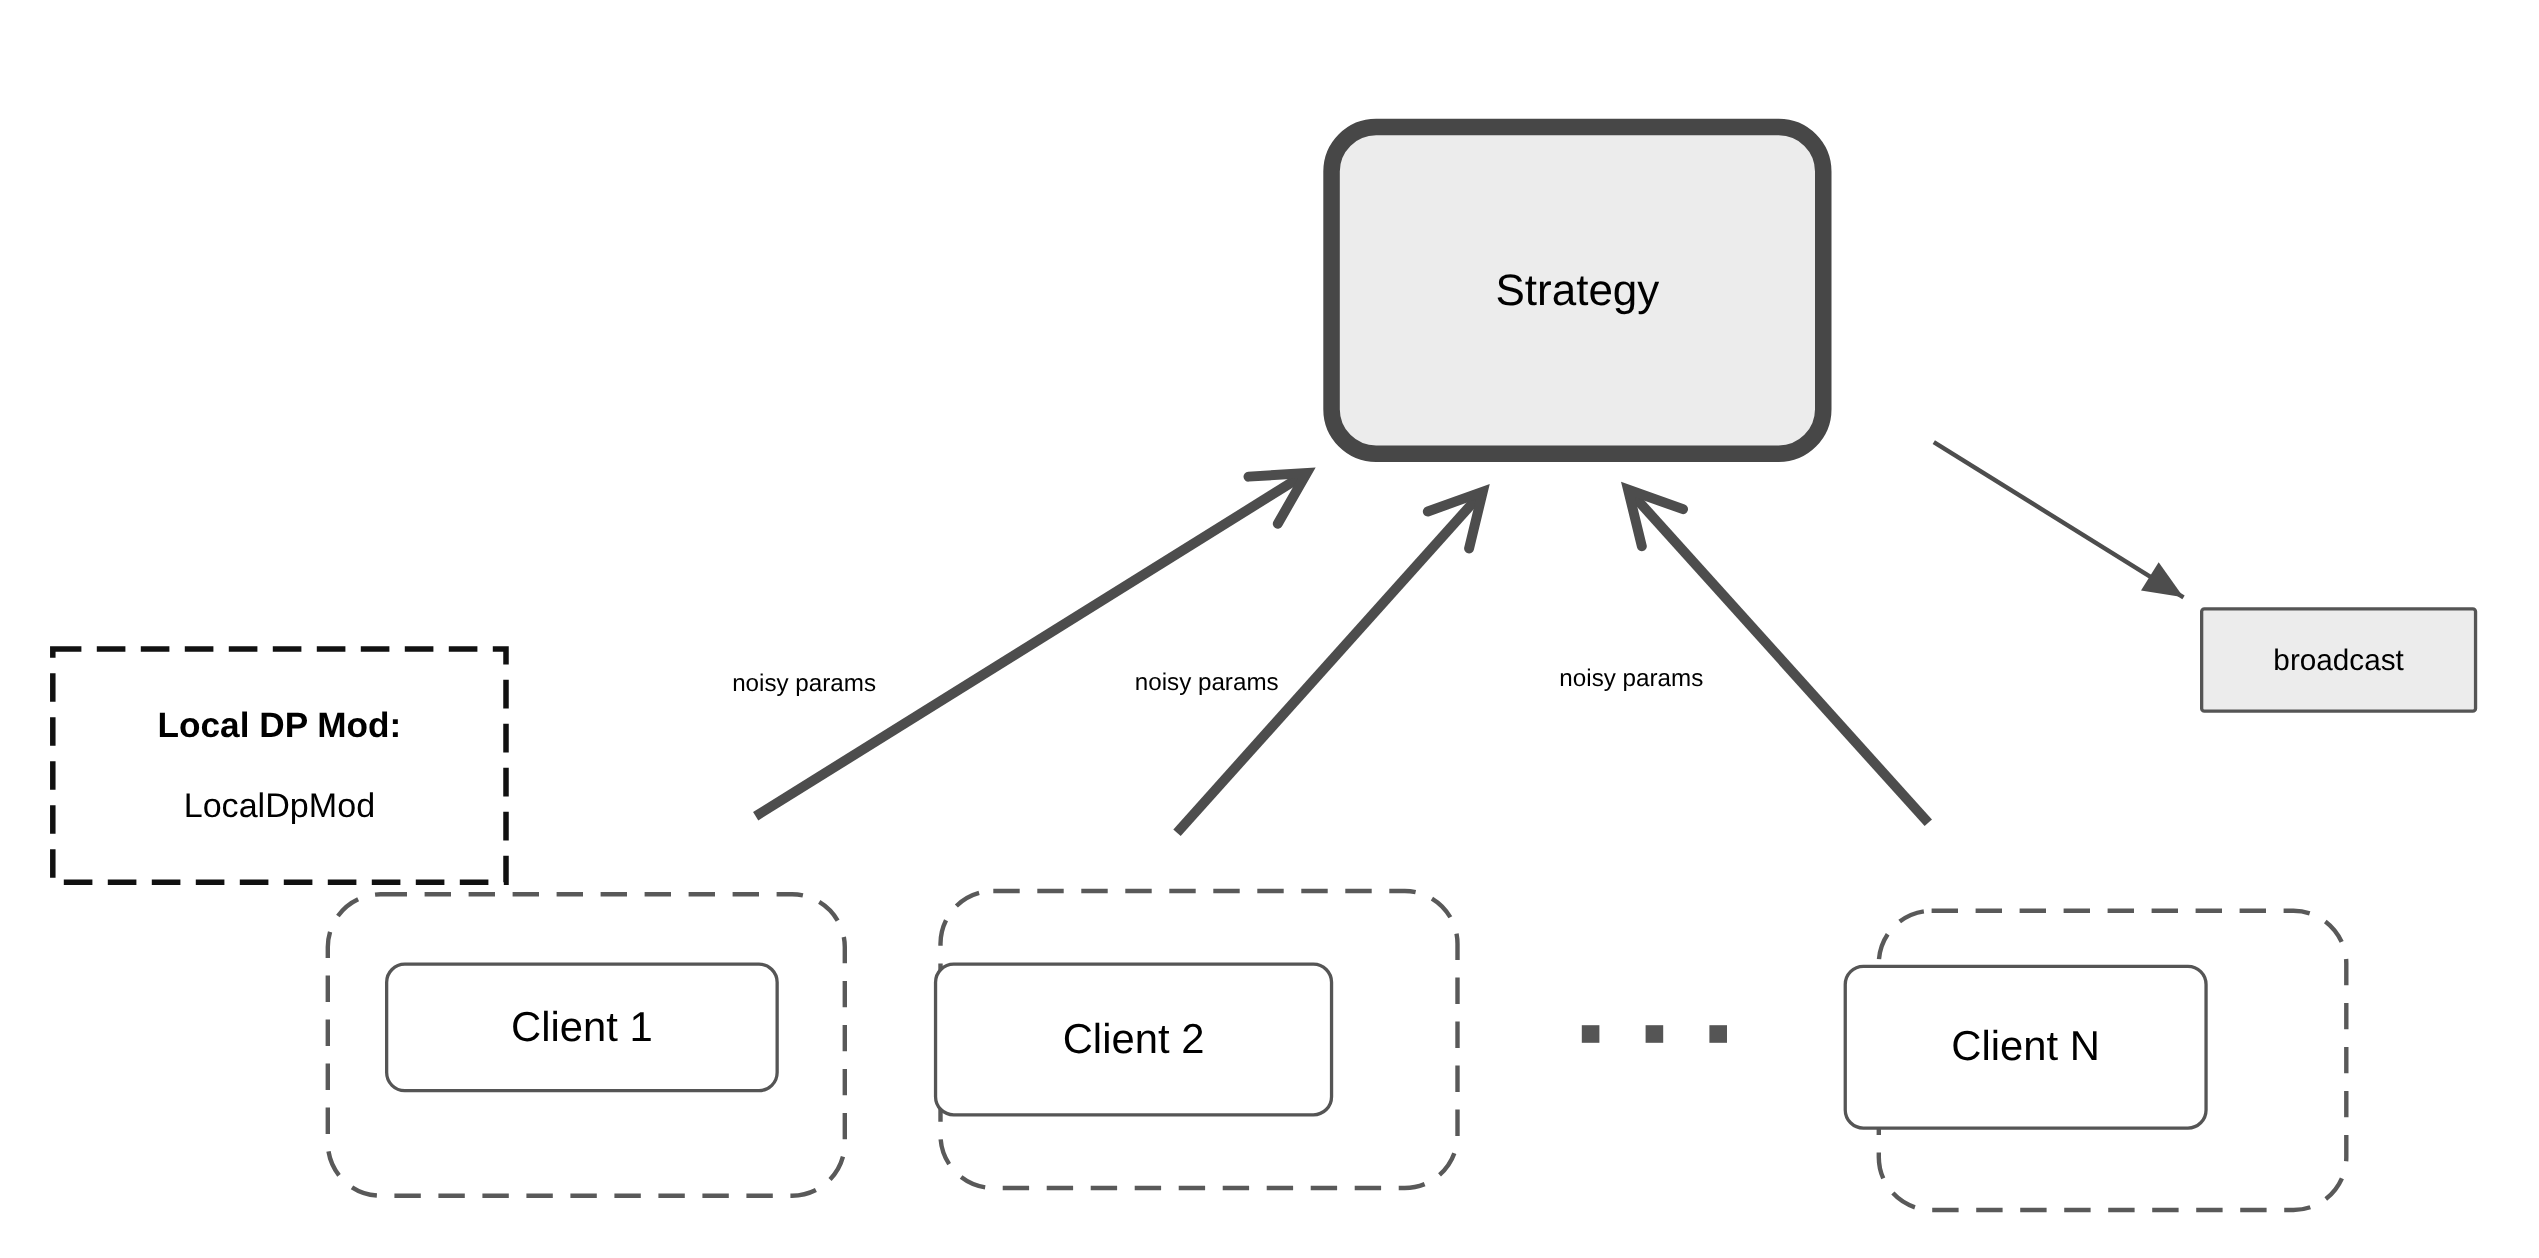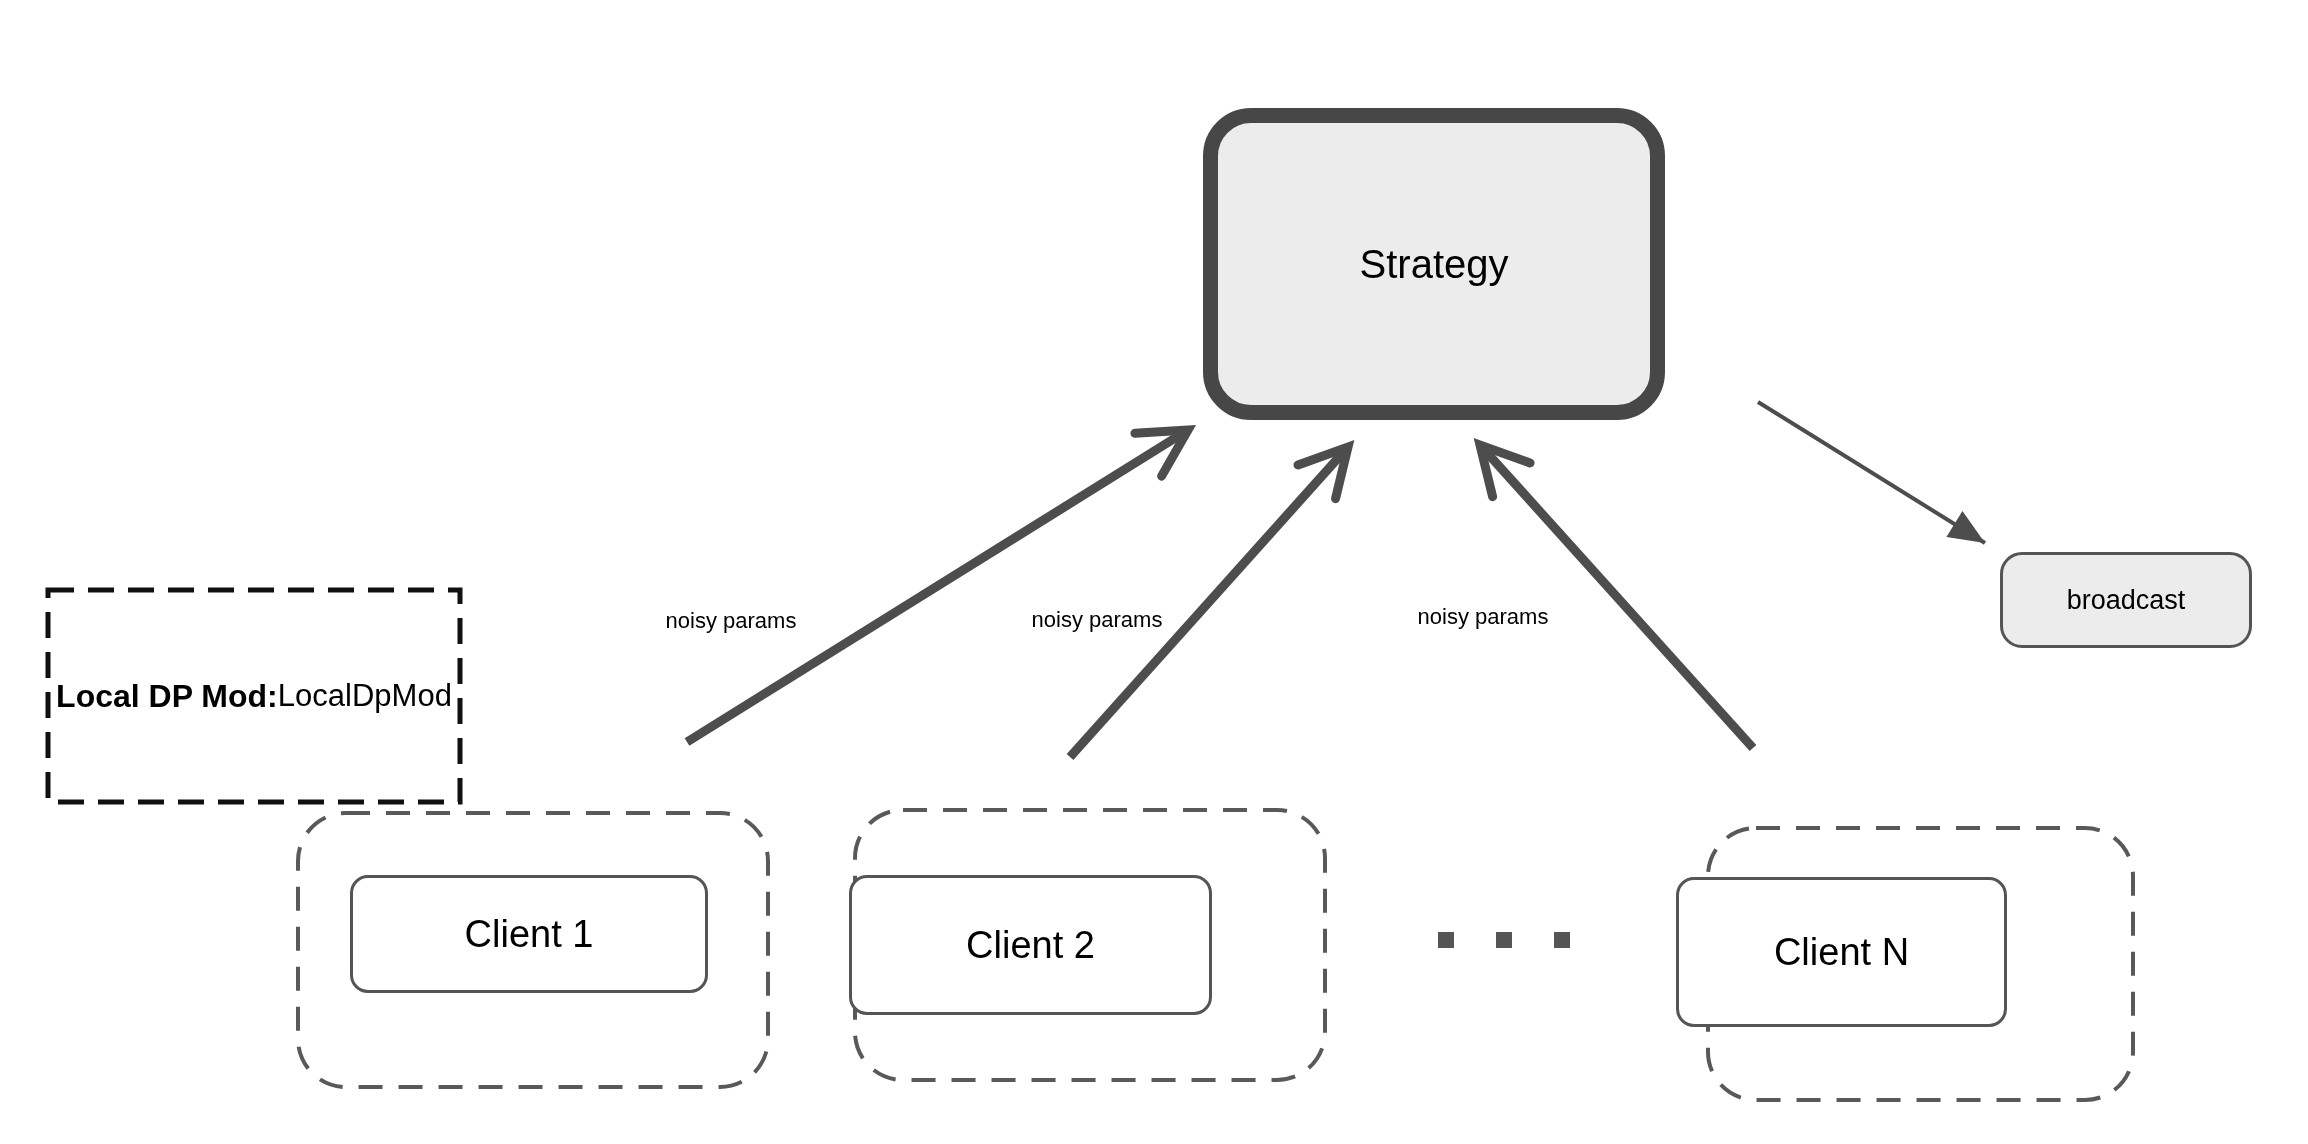--- a/index.html
+++ b/index.html
@@ -26,36 +26,36 @@
     position:absolute;display:flex;align-items:center;justify-content:center;
     box-sizing:border-box;background:var(--node-fill);
   }
   .strategy{
     left:1203px;top:108px;width:462px;height:312px;
     border:15px solid var(--node-border);border-radius:48px;
     font-size:40px;
   }
   .broadcast{
     left:2000px;top:552px;width:252px;height:96px;
-    border:3px solid var(--thin-border);border-radius:22px;
+    border:3px solid var(--thin-border);border-radius:4px;
     font-size:27px;
   }
   .client-inner{
     position:absolute;display:flex;align-items:center;justify-content:center;
     box-sizing:border-box;background:#ffffff;
     border:3px solid var(--thin-border);border-radius:18px;
     font-size:38px;
   }
   .client-inner.c1{left:350px;top:875px;width:358px;height:118px;}
   .client-inner.c2{left:849px;top:875px;width:363px;height:140px;}
   .client-inner.cn{left:1676px;top:877px;width:331px;height:150px;}
   .localdp{
     position:absolute;left:48px;top:590px;width:412px;height:212px;
     box-sizing:border-box;
-    display:flex;align-items:center;justify-content:space-evenly;
+    display:flex;flex-direction:column;align-items:center;justify-content:space-evenly;
     padding:14px 8px;
   }
   .localdp .title{font-weight:bold;font-size:32px;}
   .localdp .value{font-size:31px;}
   .edge-label{
     position:absolute;transform:translate(-50%,-50%);
     font-size:22px;white-space:nowrap;
   }
   .edge-label.e1{left:731px;top:621px;}
   .edge-label.e2{left:1097px;top:620px;}

